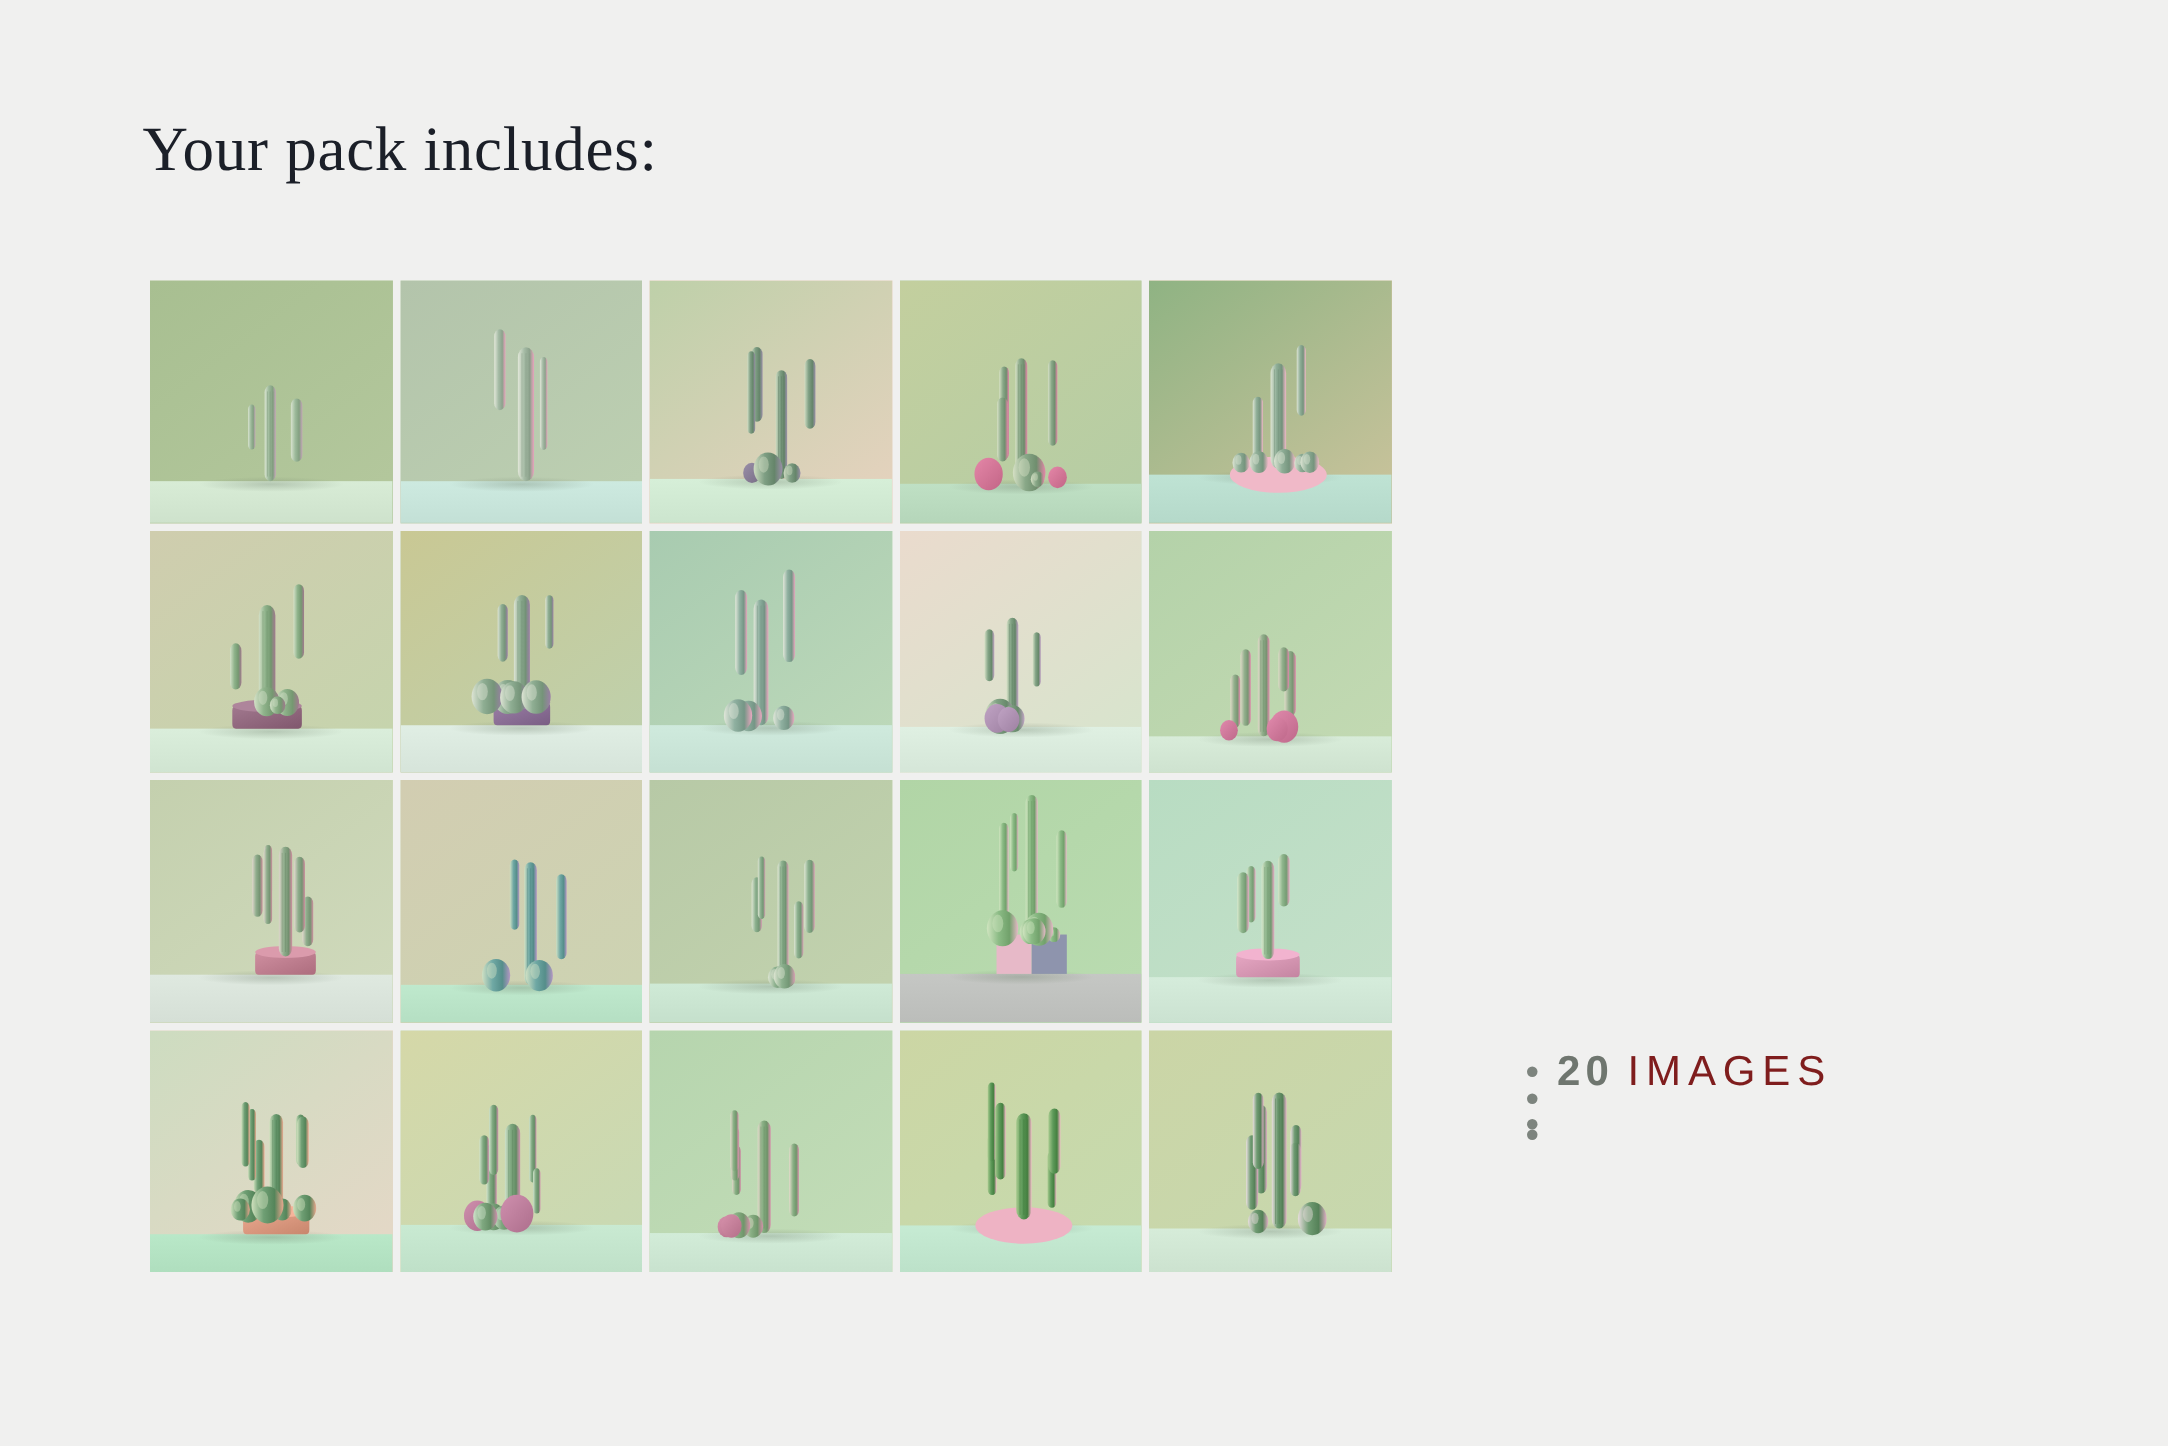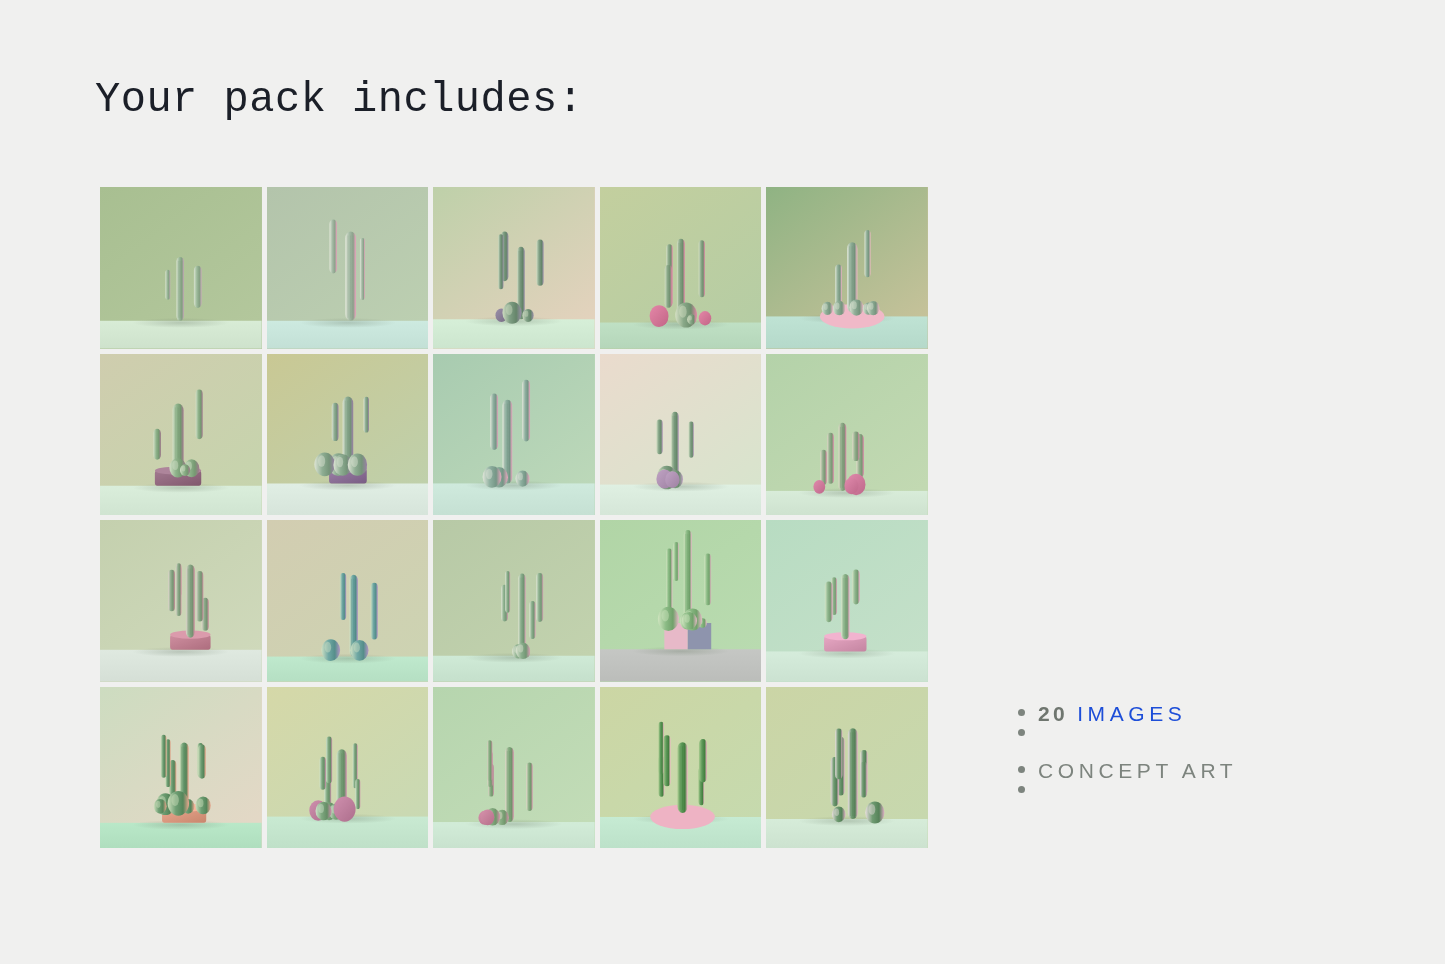--- a/index.html
+++ b/index.html
@@ -12,21 +12,21 @@
     background: #f0f0ef;
     font-family: "Liberation Sans", sans-serif;
     position: relative;
   }
 
   
   #page-title {
     position: absolute;
     left: 95px;
     top: 74px;
-    font-family: Liberation Mono, monospace;
+    font-family: Liberation Serif, serif;
     font-size: 42px;
     line-height: 52px;
     font-weight: 400;
     color: #1b1f28;
     letter-spacing: 0.5px;
     white-space: nowrap;
   }
 
   
   #gallery-grid {
@@ -51,21 +51,21 @@
   #feature-list {
     position: absolute;
     left: 1018px;
     top: 694px;
     width: 400px;
   }
   .feature-item {
     display: flex;
     align-items: baseline;
     color: #7d847e;
-    font-size: 21px;
+    font-size: 28px;
     letter-spacing: 4.6px;
     white-space: nowrap;
   }
   .feature-item.gap-before { margin-top: 10px; }
   .feature-bullet {
     width: 7px;
     height: 7px;
     border-radius: 50%;
     background: #7d847e;
     margin-right: 13px;
@@ -1038,25 +1038,24 @@
         <ellipse cx="90.01894863601774" cy="126.16284613902681" rx="8.382658067159355" ry="7.712045421786606" fill="url(#g19st)"></ellipse>
         <ellipse cx="87.50415121586994" cy="124.06718162223697" rx="2.933930323505774" ry="3.7721961302217095" fill="#e8dede" opacity="0.45"></ellipse>
       </svg>
     </div>
   </div>
 
 <div id="feature-list">
     <div class="feature-item">
       <span class="feature-bullet" style="background: rgb(125, 132, 126);"></span>
       <span class="feature-count">20</span>
-      <span class="feature-label" style="color: #1d4ed8;">IMAGES</span>
+      <span class="feature-label" style="color: #7f1d1d;">IMAGES</span>
     </div>
     <div class="feature-item">
       <span class="feature-bullet" style="background: rgb(125, 132, 126);"></span>
     </div>
     <div class="feature-item gap-before">
       <span class="feature-bullet" style="background: rgb(125, 132, 126);"></span>
-      <span class="feature-label" style="color: rgb(125, 132, 126);">CONCEPT ART</span>
     </div>
     <div class="feature-item">
       <span class="feature-bullet" style="background: rgb(125, 132, 126);"></span>
     </div>
   </div>
 
 </body></html>

